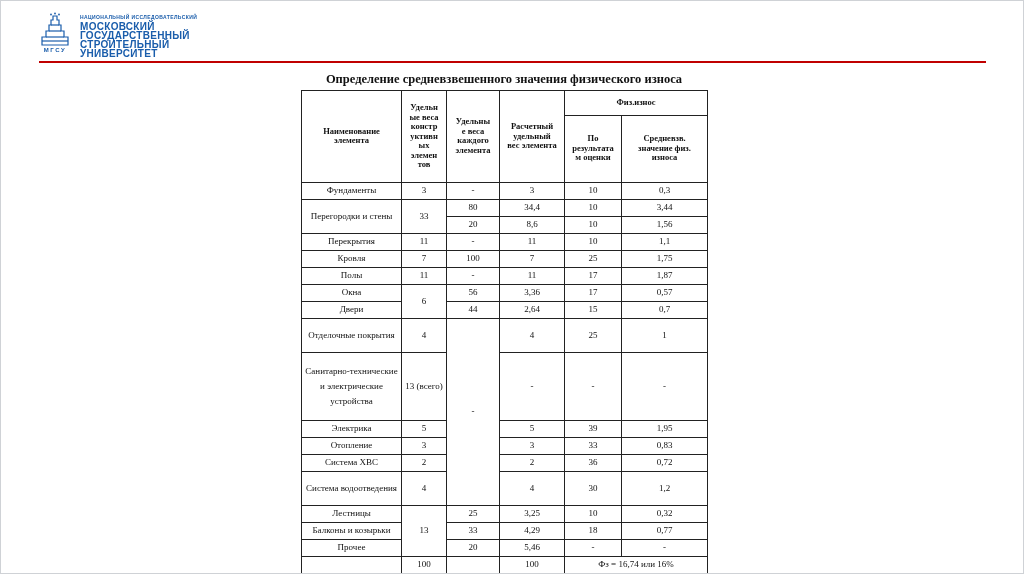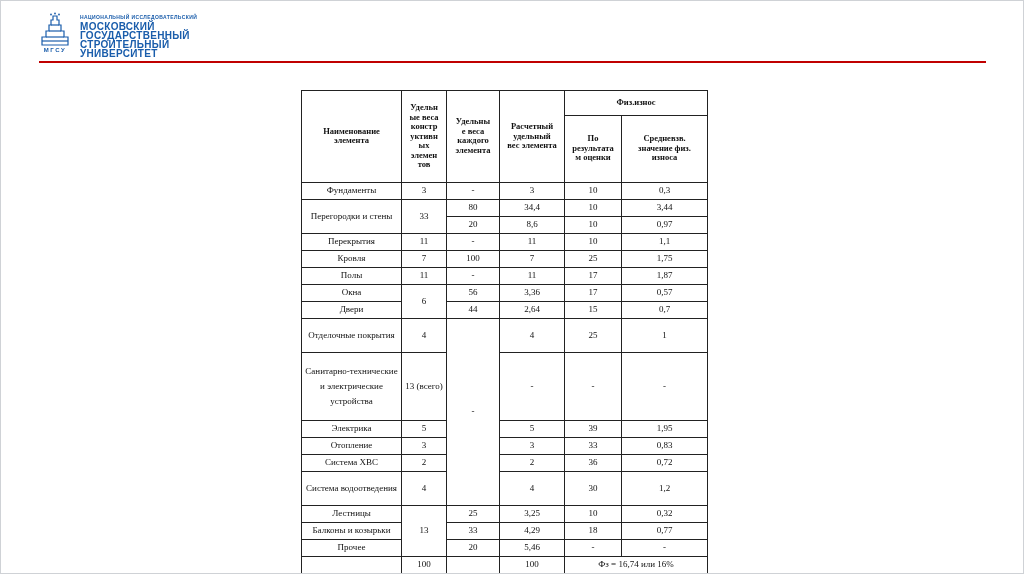--- a/index.html
+++ b/index.html
@@ -67,20 +67,21 @@
       <div class="logo-small">НАЦИОНАЛЬНЫЙ ИССЛЕДОВАТЕЛЬСКИЙ</div>
       <div class="logo-line">МОСКОВСКИЙ</div>
       <div class="logo-line">ГОСУДАРСТВЕННЫЙ</div>
       <div class="logo-line">СТРОИТЕЛЬНЫЙ</div>
       <div class="logo-line">УНИВЕРСИТЕТ</div>
     </div>
   </div>
 
   <div class="red-rule"></div>
 
+  <div class="title">Определение средневзвешенного значения физического износа</div>
 
   <table class="wear">
     <colgroup>
       <col style="width:100px">
         <col style="width:45px">
         <col style="width:53px">
       <col style="width:65px">
         <col style="width:57px">
         <col style="width:86px">
     </colgroup>
@@ -111,21 +112,21 @@
         <td rowspan="2">33</td>
         <td>80</td>
         <td>34,4</td>
         <td>10</td>
         <td>3,44</td>
       </tr>
       <tr class="r">
         <td>20</td>
         <td>8,6</td>
         <td>10</td>
-        <td>0,97</td>
+        <td>1,56</td>
       </tr>
       <tr class="r">
         <td class="name">Перекрытия</td>
         <td>11</td>
         <td>-</td>
         <td>11</td>
         <td>10</td>
         <td>1,1</td>
       </tr>
       <tr class="r">

